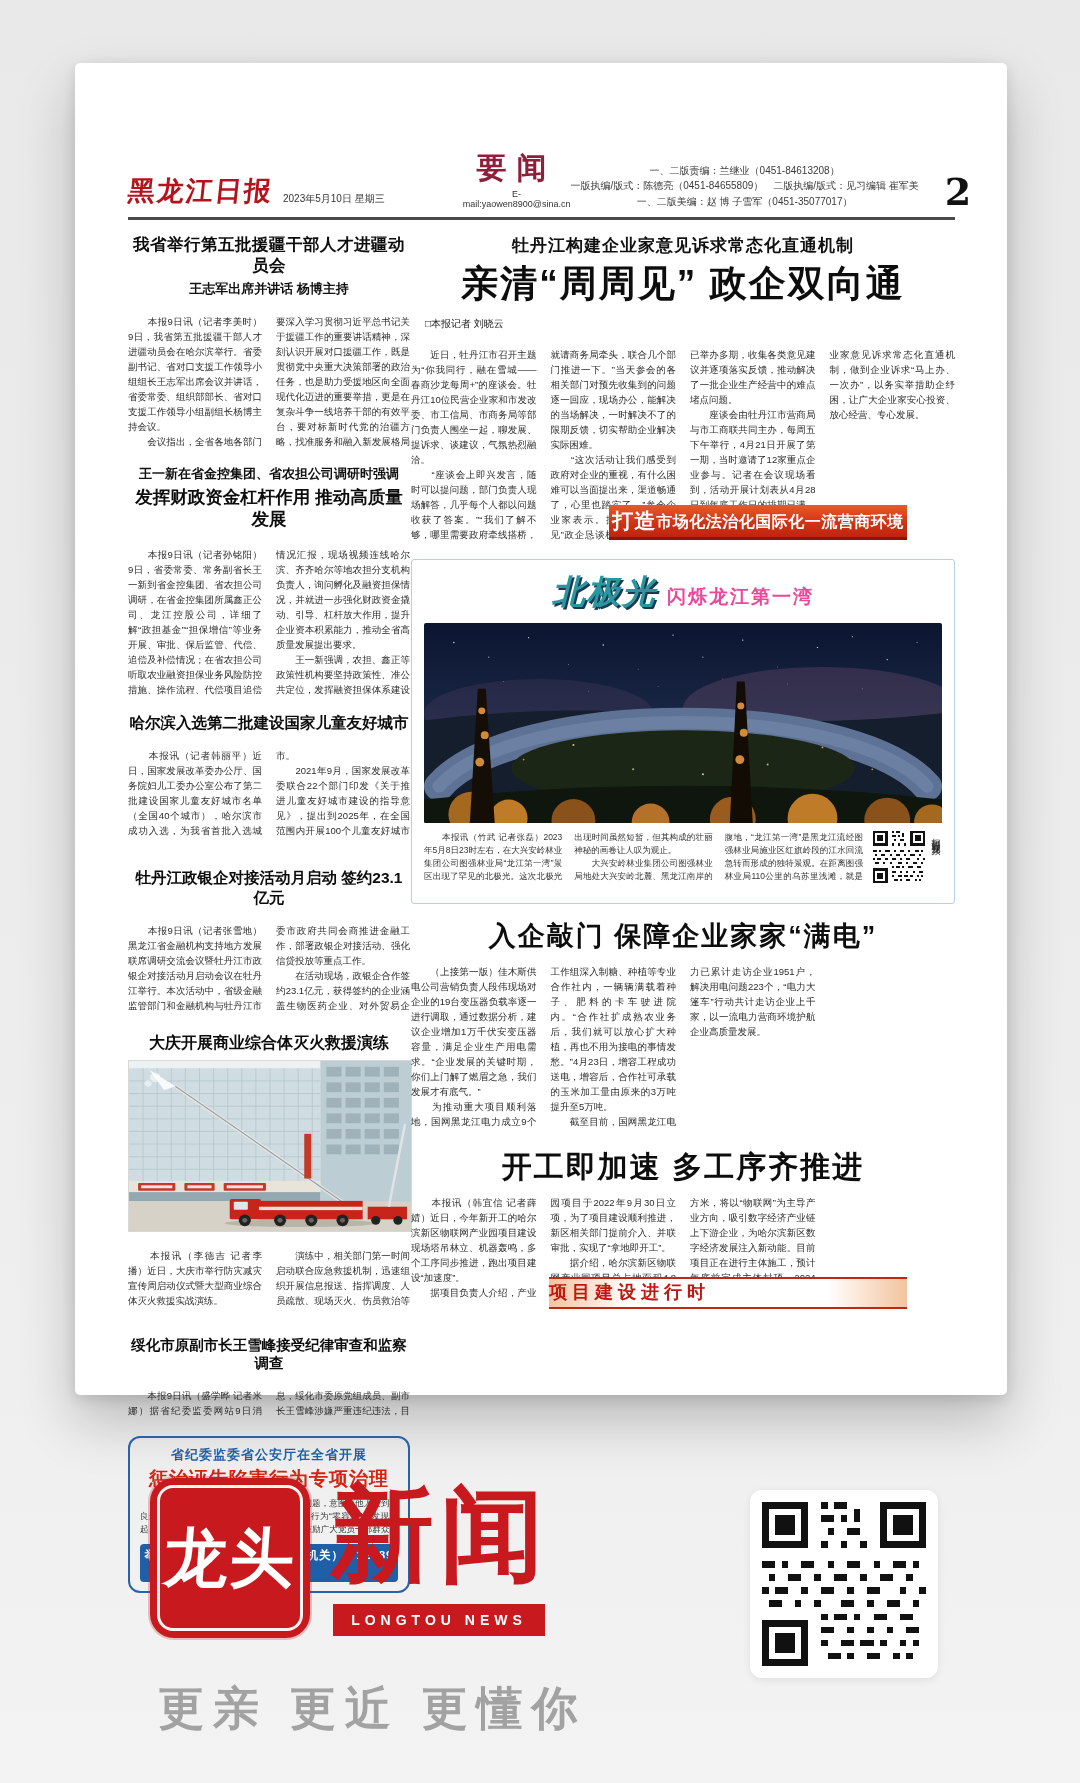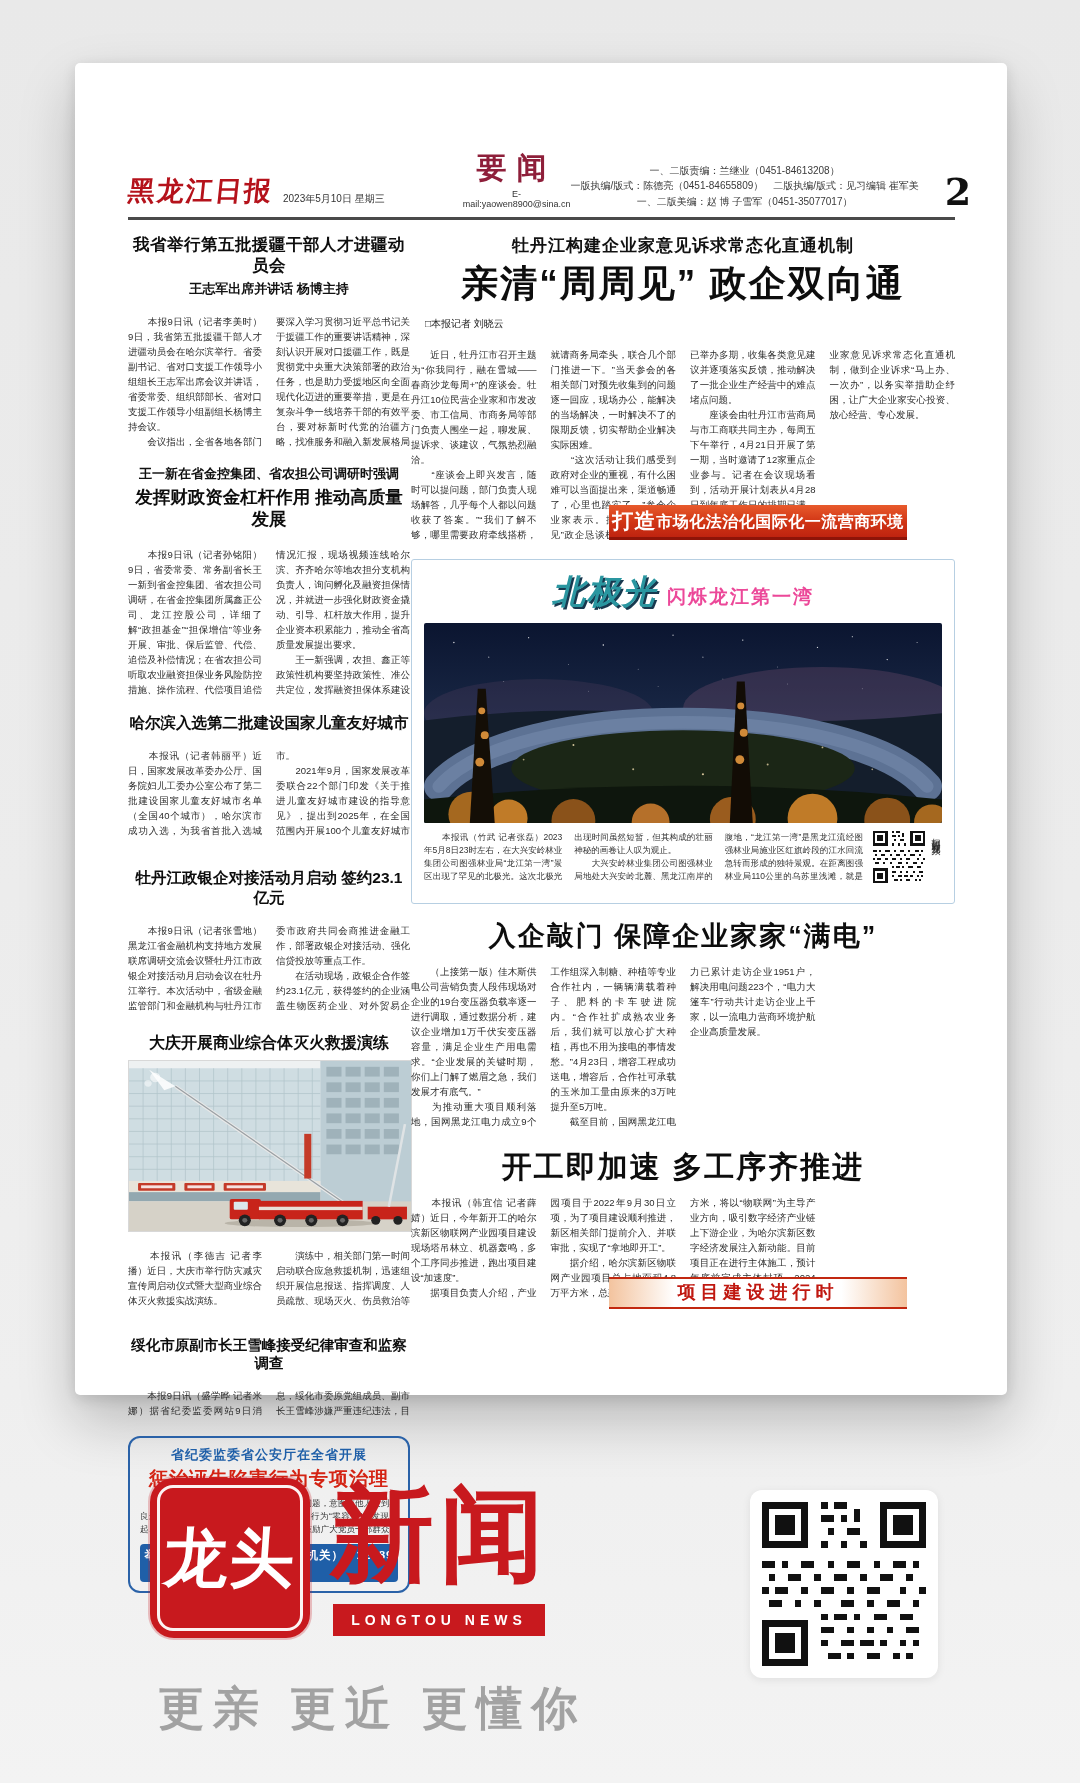--- a/index.html
+++ b/index.html
@@ -72,21 +72,21 @@
   .f-qrlabel{writing-mode:vertical-rl;font-size:9px;color:#222;letter-spacing:2px;height:52px;}
   
   .power .hl{font-size:27px;letter-spacing:2px;}
   .power .body{height:168px;margin-top:10px;}
   
   .park{position:relative;}
   .park .kick{font-size:16px;margin-left:6px;}
   .park .hl{font-size:30px;letter-spacing:2px;margin-top:2px;}
   .park .body{height:114px;margin-top:9px;}
   .banner-prj{
-    position:absolute;right:48px;bottom:0;width:298px;height:28px;line-height:26px;text-align:center;
+    position:absolute;right:48px;bottom:0;width:358px;height:28px;line-height:26px;
     border-top:2px solid #c22810;border-bottom:2px solid #c22810;
     background:linear-gradient(90deg,#f3c39e 0%,#ffffff 22%,#ffffff 78%,#f3c39e 100%);
     color:#c01810;font-size:18px;font-weight:900;letter-spacing:5px;white-space:nowrap;
   }
   
   .seal{position:absolute;left:150px;top:1478px;width:160px;height:160px;background:#c8191e;border-radius:24px;box-shadow:0 0 0 2px rgba(200,25,30,.25);}
   .seal::before{content:"";position:absolute;inset:7px;border:3px solid rgba(255,255,255,.95);border-radius:16px;}
   .seal span{position:absolute;inset:0;display:flex;align-items:center;justify-content:center;color:#fff;font-size:64px;font-weight:900;letter-spacing:2px;transform:skewX(-4deg);}
   .brand{position:absolute;left:330px;top:1480px;font-size:104px;line-height:1.05;font-weight:900;color:#c8191e;letter-spacing:6px;white-space:nowrap;}
   .brand-en{position:absolute;left:333px;top:1604px;width:212px;height:32px;background:#c8191e;color:#fff;font-size:14px;font-weight:bold;letter-spacing:5px;text-align:center;line-height:32px;white-space:nowrap;}

